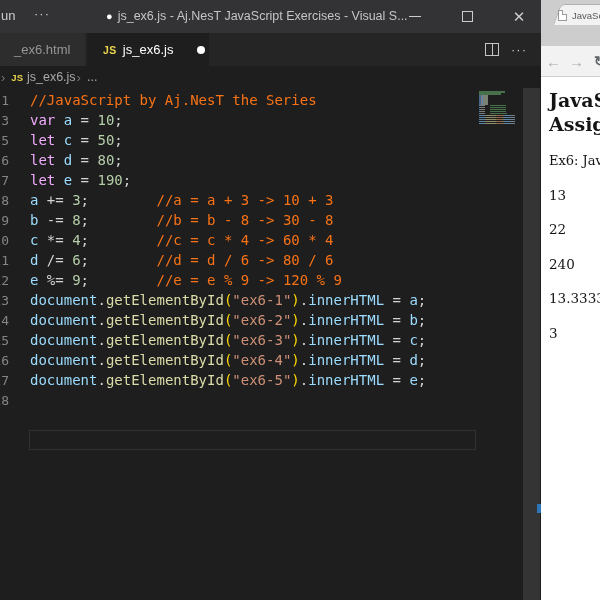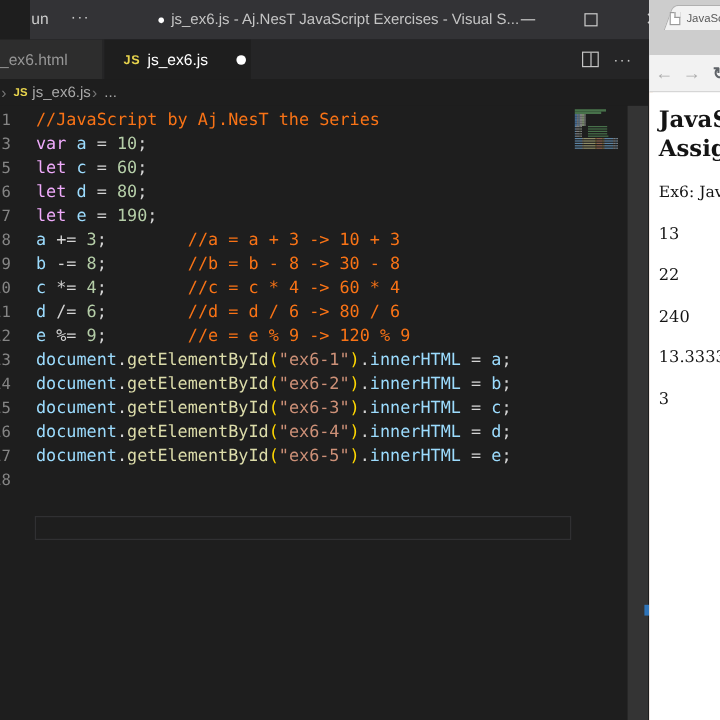--- a/index.html
+++ b/index.html
@@ -3,34 +3,34 @@
 <meta charset="utf-8">
 <style>
   * { margin:0; padding:0; box-sizing:border-box; }
   html,body { width:600px; height:600px; overflow:hidden; background:#1e1e1e; }
   .screen { position:absolute; top:0; left:0; width:600px; height:600px; overflow:hidden;
             font-family:"Liberation Sans", sans-serif; }
 
   
   .vscode { position:absolute; left:0; top:0; width:541px; height:600px; background:#1e1e1e; }
 
-  .titlebar { position:absolute; left:0; top:0; width:541px; height:33px; background:#333336;margin-left:25px; }
+  .titlebar { position:absolute; left:0; top:0; width:541px; height:33px; background:#333336; }
   .menu-trunc { position:absolute; left:1px; top:8px; color:#cccccc; font-size:13px; }
   .menu-dots  { position:absolute; left:34px; top:6px; color:#cccccc; font-size:13px; letter-spacing:1px; }
   .wtitle { position:absolute; left:106px; top:9px; color:#c5c5c5; font-size:12.5px; white-space:nowrap; }
   .wtitle .tdot { color:#ffffff; margin-right:5px; font-size:11px; }
   .winctl { position:absolute; top:0; width:46px; height:33px; display:flex; align-items:center; justify-content:center; }
   .ctl-min { left:392px; } .ctl-max { left:444px; } .ctl-close { left:496px; }
   .min-bar { width:12px; height:1.5px; background:#cccccc; }
   .max-box { width:11px; height:11px; border:1.5px solid #cccccc; }
   .close-x { color:#cccccc; font-size:15px; line-height:1; }
 
   .tabbar { position:absolute; left:0; top:33px; width:541px; height:33px; background:#252526; }
   .tab-inactive { position:absolute; left:0; top:0; width:86px; height:33px; background:#2d2d2d;
-                  color:#969696; font-size:13px; line-height:33px; padding-left:0; white-space:nowrap; overflow:hidden;
+                  color:#969696; font-size:13px; line-height:33px; padding-left:14px; white-space:nowrap; overflow:hidden;
                   border-right:1px solid #252526; }
   .tab-active { position:absolute; left:87px; top:0; width:122px; height:33px; background:#1e1e1e;
                 display:flex; align-items:center; }
   .js-badge { font-weight:bold; font-size:10.5px; color:#e8d44d; margin-left:16px; letter-spacing:0.5px; }
   .tab-active .tab-label { color:#ffffff; font-size:13px; margin-left:6px; }
   .mod-dot { width:8px; height:8px; border-radius:50%; background:#ffffff; margin-left:24px; }
   .tabbar-actions { position:absolute; right:14px; top:0; height:33px; display:flex; align-items:center; gap:12px; }
   .split-icon { width:14px; height:13px; border:1px solid #c5c5c5; position:relative; }
   .split-icon::after { content:""; position:absolute; left:6px; top:0; width:1px; height:11px; background:#c5c5c5; }
   .dots-icon { color:#c5c5c5; font-size:13px; letter-spacing:1px; }
@@ -130,21 +130,21 @@
       <span class="bc-chev">›</span>
       <span class="bc-more">...</span>
     </div>
 
     <div class="editor">
       <div class="scrollbar"></div>
       <div class="cur-line"></div>
       <div class="code-area" id="code-area">
           <div class="code-row"><span class="ln">1</span><span class="lc"><span class="tk-cm">//JavaScript by Aj.NesT the Series</span></span></div>
           <div class="code-row"><span class="ln">3</span><span class="lc"><span class="tk-kw">var</span><span class="tk-pl"> </span><span class="tk-vr">a</span><span class="tk-pl"> = </span><span class="tk-nu">10</span><span class="tk-pl">;</span></span></div>
-          <div class="code-row"><span class="ln">5</span><span class="lc"><span class="tk-kw">let</span><span class="tk-pl"> </span><span class="tk-vr">c</span><span class="tk-pl"> = </span><span class="tk-nu">60</span><span class="tk-pl">;</span></span></div>
+          <div class="code-row"><span class="ln">5</span><span class="lc"><span class="tk-kw">let</span><span class="tk-pl"> </span><span class="tk-vr">c</span><span class="tk-pl"> = </span><span class="tk-nu">50</span><span class="tk-pl">;</span></span></div>
           <div class="code-row"><span class="ln">6</span><span class="lc"><span class="tk-kw">let</span><span class="tk-pl"> </span><span class="tk-vr">d</span><span class="tk-pl"> = </span><span class="tk-nu">80</span><span class="tk-pl">;</span></span></div>
           <div class="code-row"><span class="ln">7</span><span class="lc"><span class="tk-kw">let</span><span class="tk-pl"> </span><span class="tk-vr">e</span><span class="tk-pl"> = </span><span class="tk-nu">190</span><span class="tk-pl">;</span></span></div>
           <div class="code-row"><span class="ln">8</span><span class="lc"><span class="tk-vr">a</span><span class="tk-pl"> += </span><span class="tk-nu">3</span><span class="tk-pl">;</span><span class="tk-pl">        </span><span class="tk-cm">//a = a + 3 -&gt; 10 + 3</span></span></div>
           <div class="code-row"><span class="ln">9</span><span class="lc"><span class="tk-vr">b</span><span class="tk-pl"> -= </span><span class="tk-nu">8</span><span class="tk-pl">;</span><span class="tk-pl">        </span><span class="tk-cm">//b = b - 8 -&gt; 30 - 8</span></span></div>
           <div class="code-row"><span class="ln">10</span><span class="lc"><span class="tk-vr">c</span><span class="tk-pl"> *= </span><span class="tk-nu">4</span><span class="tk-pl">;</span><span class="tk-pl">        </span><span class="tk-cm">//c = c * 4 -&gt; 60 * 4</span></span></div>
           <div class="code-row"><span class="ln">11</span><span class="lc"><span class="tk-vr">d</span><span class="tk-pl"> /= </span><span class="tk-nu">6</span><span class="tk-pl">;</span><span class="tk-pl">        </span><span class="tk-cm">//d = d / 6 -&gt; 80 / 6</span></span></div>
           <div class="code-row"><span class="ln">12</span><span class="lc"><span class="tk-vr">e</span><span class="tk-pl"> %= </span><span class="tk-nu">9</span><span class="tk-pl">;</span><span class="tk-pl">        </span><span class="tk-cm">//e = e % 9 -&gt; 120 % 9</span></span></div>
           <div class="code-row"><span class="ln">13</span><span class="lc"><span class="tk-vr">document</span><span class="tk-pl">.</span><span class="tk-fn">getElementById</span><span class="tk-br">(</span><span class="tk-st">"ex6-1"</span><span class="tk-br">)</span><span class="tk-pl">.</span><span class="tk-vr">innerHTML</span><span class="tk-pl"> = </span><span class="tk-vr">a</span><span class="tk-pl">;</span></span></div>
           <div class="code-row"><span class="ln">14</span><span class="lc"><span class="tk-vr">document</span><span class="tk-pl">.</span><span class="tk-fn">getElementById</span><span class="tk-br">(</span><span class="tk-st">"ex6-2"</span><span class="tk-br">)</span><span class="tk-pl">.</span><span class="tk-vr">innerHTML</span><span class="tk-pl"> = </span><span class="tk-vr">b</span><span class="tk-pl">;</span></span></div>
           <div class="code-row"><span class="ln">15</span><span class="lc"><span class="tk-vr">document</span><span class="tk-pl">.</span><span class="tk-fn">getElementById</span><span class="tk-br">(</span><span class="tk-st">"ex6-3"</span><span class="tk-br">)</span><span class="tk-pl">.</span><span class="tk-vr">innerHTML</span><span class="tk-pl"> = </span><span class="tk-vr">c</span><span class="tk-pl">;</span></span></div>

